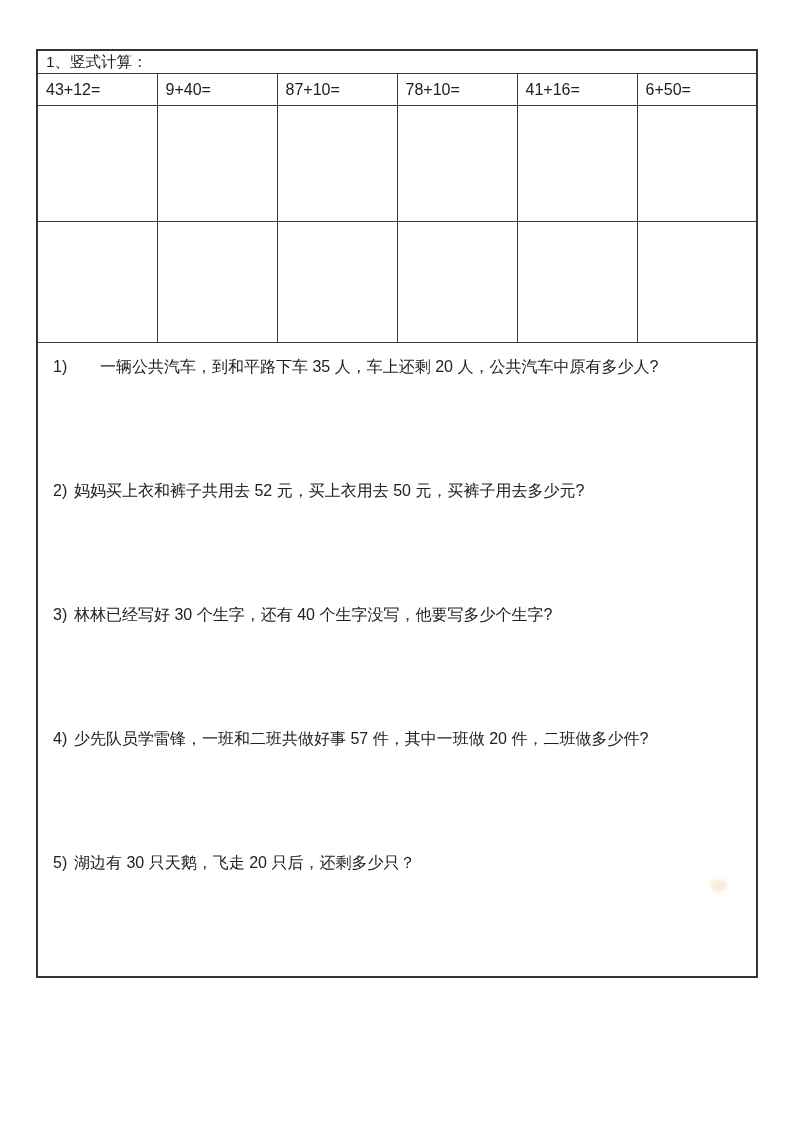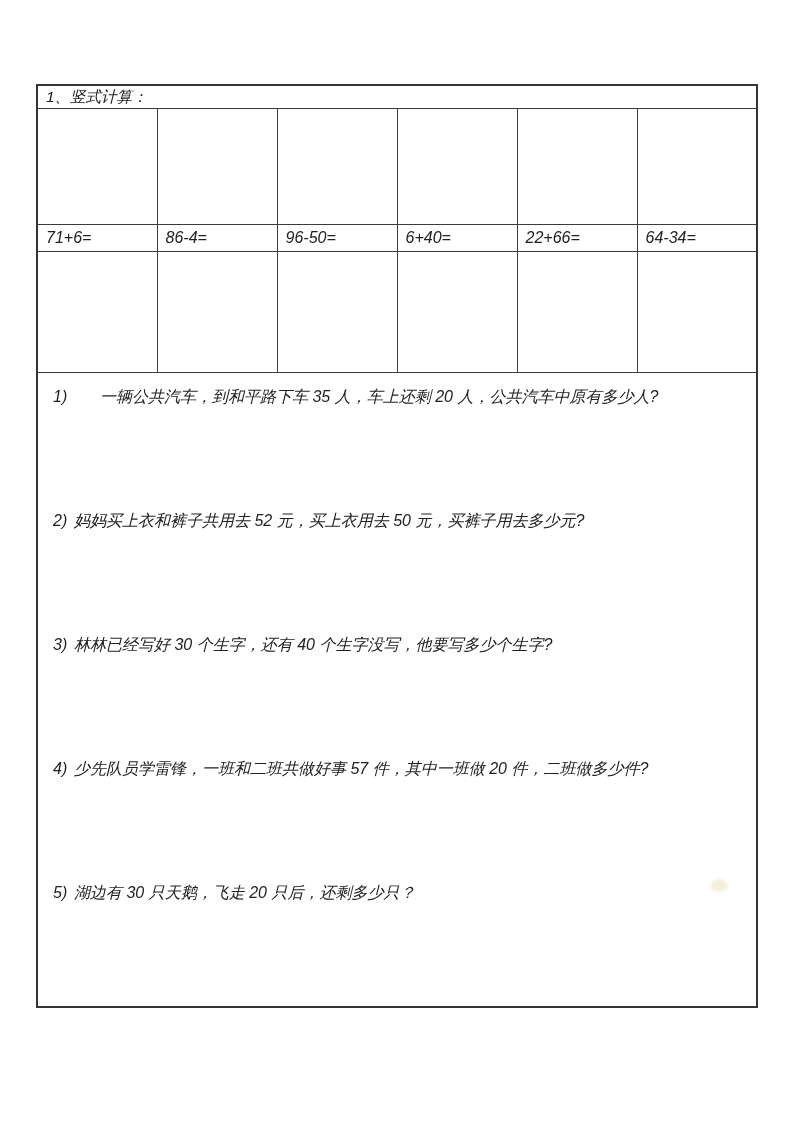--- a/index.html
+++ b/index.html
@@ -12,22 +12,21 @@
   .page {
     position: relative;
     width: 793px;
     height: 1122px;
     background: #ffffff;
     overflow: hidden;
   }
   .sheet {
     position: absolute;
     left: 36px;
-    top: 84px;
-    font-style: italic;
+    top: 49px;
   }
   table.worksheet {
     border-collapse: collapse;
     table-layout: fixed;
     width: 720px;
     border: 2px solid #353535;
   }
   table.worksheet td {
     border: 1px solid #3b3b3b;
     padding: 0 4px 0 8px;
@@ -94,35 +93,35 @@
           <col style="width:120px">
           <col style="width:120px">
         <col style="width:120px">
           <col style="width:120px">
           <col style="width:120px">
       </colgroup>
       <tbody>
         <tr class="row-title">
           <td colspan="6">1、竖式计算：</td>
         </tr>
+        <tr class="row-eq1">
+          <td>43+12=</td>
+          <td>9+40=</td>
+          <td>87+10=</td>
+          <td>78+10=</td>
+          <td>41+16=</td>
+          <td>6+50=</td>
+        </tr>
         <tr class="row-work1">
           <td></td>
           <td></td>
           <td></td>
           <td></td>
           <td></td>
           <td></td>
-        </tr>
-        <tr class="row-eq2">
-          <td>71+6=</td>
-          <td>86-4=</td>
-          <td>96-50=</td>
-          <td>6+40=</td>
-          <td>22+66=</td>
-          <td>64-34=</td>
         </tr>
         <tr class="row-work2">
           <td></td>
           <td></td>
           <td></td>
           <td></td>
           <td></td>
           <td></td>
         </tr>
         <tr>

